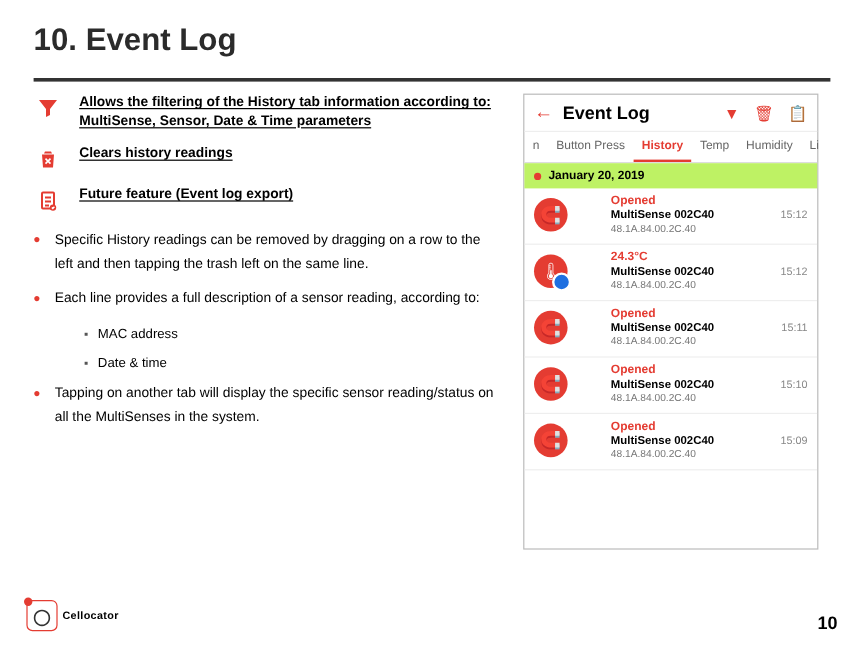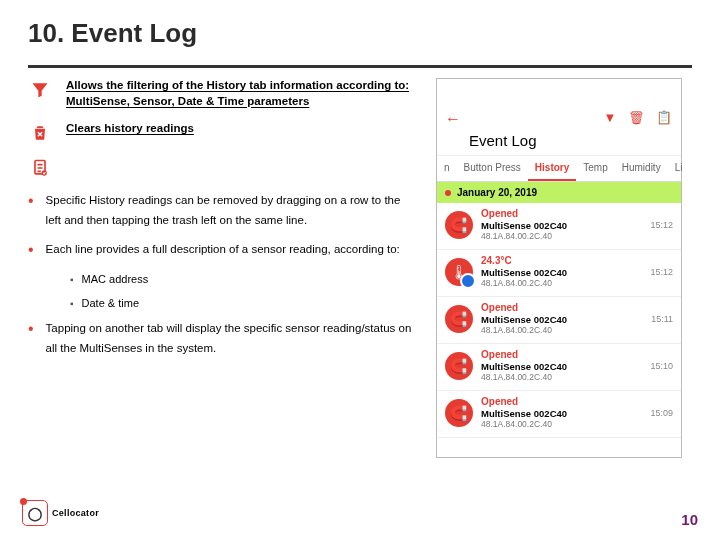--- a/index.html
+++ b/index.html
@@ -14,42 +14,42 @@
   .icon-row .txt { flex:1; font-size: 11.5px; font-weight: 600; line-height: 1.35; text-decoration: underline; text-underline-offset: 2px; }
   .bullets { font-size: 11.5px; font-weight: 500; line-height: 1.7; margin-top: 8px; }
   .bullets > .bi { display:flex; gap: 12px; margin-bottom: 10px; }
   .bullets .dot { color:#e43c32; font-size: 16px; line-height: 1; padding-top:2px; }
   .sub { padding-left: 42px; font-size: 11px; margin-bottom: 6px; }
   .sub .sdot { color:#555; margin-right:8px; font-size:10px; }
   
   .phone { width: 246px; height: 380px; border:1px solid #bbb; margin-left: 8px; background:#fff; display:flex; flex-direction:column; font-size:10px; }
   .ph-top { display:flex; align-items:center; gap:8px; padding:6px 8px; border-bottom:1px solid #eee; }
   .ph-top .back { color:#e43c32; font-size:16px; font-weight:700; }
-  .ph-top .ttl { font-size:15px; font-weight:400; flex:1;margin-top:47px; }
+  .ph-top .ttl { font-size:15px; font-weight:700; flex:1; }
   .ph-top .ticon { color:#e43c32; font-size:13px; margin-left:4px; }
   .tabs { display:flex; border-bottom:1px solid #ddd; font-size:10px; }
   .tabs .tab { padding:6px 7px; color:#666; white-space:nowrap; }
   .tabs .tab.active { color:#e43c32; border-bottom:2px solid #e43c32; font-weight:600; }
   .dateh { display:flex; align-items:center; gap:6px; background:#bef264; padding:5px 8px; font-weight:700; font-size:10px; }
   .dateh .dd { width:6px; height:6px; border-radius:50%; background:#e43c32; }
   .events { flex:1; overflow:hidden; }
   .evt { display:flex; align-items:center; gap:8px; padding:5px 8px 8px 8px; border-bottom:1px solid #eee; }
   .evt .eicon { width:28px; height:28px; border-radius:50%; background:#e43c32; display:flex; align-items:center; justify-content:center; color:#fff; font-size:14px; position:relative; flex-shrink:0; }
   .evt .eicon.temp::after { content:""; position:absolute; right:-3px; bottom:-3px; width:12px; height:12px; border-radius:50%; background:#1f6fe0; border:2px solid #fff; }
-  .evt .em { flex:1; }
+  .evt .em { flex:1;margin-left:28px; }
   .evt .es { font-weight:700; color:#e43c32; font-size:10px; }
   .evt .en { font-weight:700; font-size:9.5px; margin-top:1px; }
   .evt .ea { color:#777; font-size:8.5px; }
   .evt .et { color:#888; font-size:9px; }
   
   .logo { position:absolute; left:22px; bottom:14px; display:flex; align-items:center; gap:4px; }
   .logo .lg { width:26px; height:26px; border:1.5px solid #e43c32; border-radius:5px; display:flex; align-items:center; justify-content:center; color:#333; font-size:13px; font-weight:700; position:relative; }
   .logo .lg::before{ content:""; position:absolute; width:7px; height:7px; border-radius:50%; background:#e43c32; top:-3px; left:-3px; }
   .logo .lt { font-size:9px; font-weight:700; letter-spacing:.3px; }
-  .pg { position:absolute; right:22px; bottom:12px; font-size:15px; font-weight:700; color:#701a75;text-align:center; }
+  .pg { position:absolute; right:22px; bottom:12px; font-size:15px; font-weight:700; color:#000000;text-align:center; }
 </style>
 </head>
 <body>
 
 <div class="title-bar">
   <h1>10. Event Log</h1>
 </div>
 <hr class="hr">
 
 <div class="cols">
@@ -76,20 +76,21 @@
 
     <div class="icon-row">
       <div class="icn">
         <svg width="20" height="22" viewBox="0 0 24 24" fill="none" stroke="currentColor" stroke-width="2">
             <rect x="6" y="3" width="12" height="16" rx="1"></rect>
             <path d="M9 8h6M9 12h6M9 16h4"></path>
             <circle cx="17" cy="18" r="3.2" fill="currentColor" stroke="none"></circle>
             <path d="M15.8 18l1 1 1.6-1.8" stroke="#fff" stroke-width="1.4"></path>
           </svg>
       </div>
+      <div class="txt">Future feature (Event log export)</div>
     </div>
 
     <div class="bullets">
       <div class="bi">
         <span class="dot">•</span>
         <span>Specific History readings can be removed by dragging on a row to the left and then tapping the trash left on the same line.</span>
       </div>
       <div class="bi">
         <span class="dot">•</span>
         <span>Each line provides a full description of a sensor reading, according to:</span>

